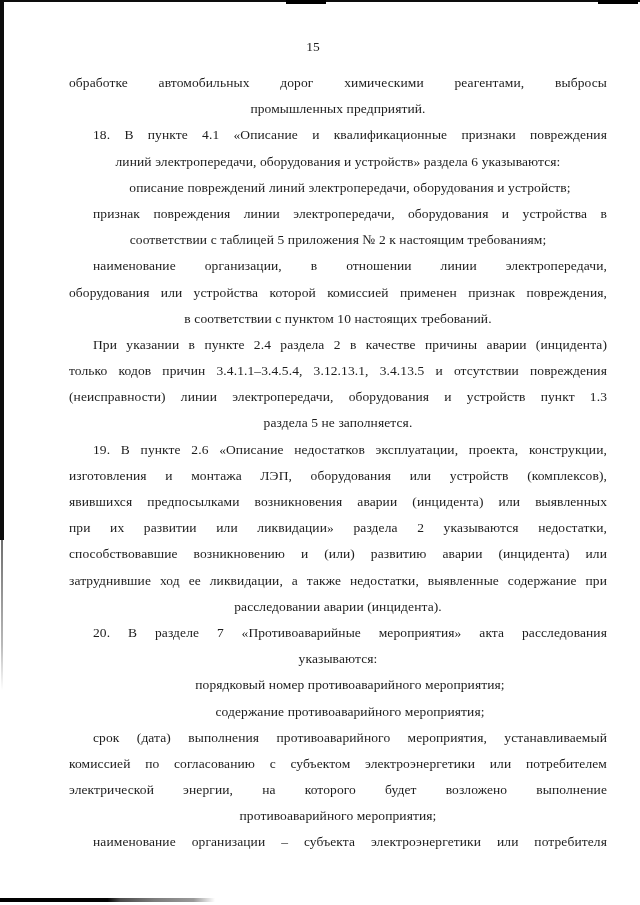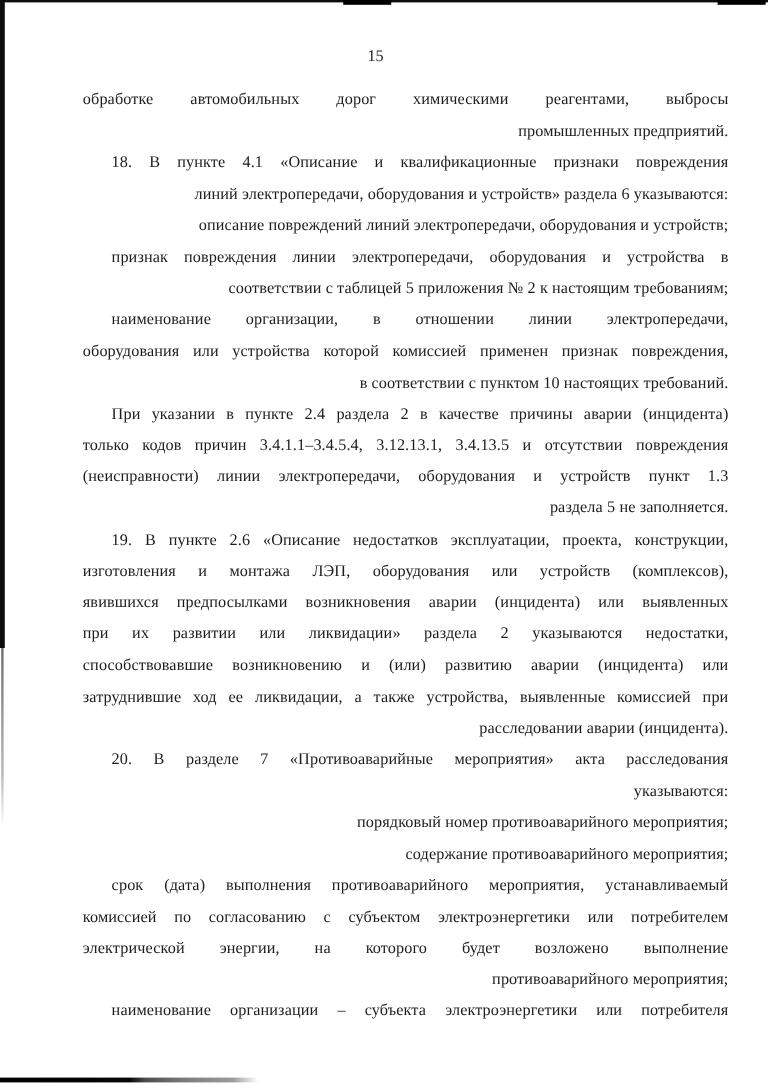--- a/index.html
+++ b/index.html
@@ -47,21 +47,21 @@
   
   .page-number{
     position:absolute;top:38px;left:44px;width:538px;
     text-align:center;font-size:13.5px;line-height:18px;
   }
   .text-block{
     position:absolute;top:70px;left:36px;width:538px;margin-left:33px;
   }
   .line{
     font-size:13.5px;line-height:26.2px;height:26.2px;
-    white-space:normal;text-align:right;
+    white-space:normal;text-align:center;
     letter-spacing:0.1px;
   }
   .line.just{
     text-align:justify;
     text-align-last:justify;
   }
   .line.indent{
     padding-left:24px;
   }
 </style>
@@ -94,21 +94,21 @@
       <div class="line">в соответствии с пунктом 10 настоящих требований.</div>
       <div class="line indent just">При указании в пункте 2.4 раздела 2 в качестве причины аварии (инцидента)</div>
       <div class="line just">только кодов причин 3.4.1.1–3.4.5.4, 3.12.13.1, 3.4.13.5 и отсутствии повреждения</div>
       <div class="line just">(неисправности) линии электропередачи, оборудования и устройств пункт 1.3</div>
       <div class="line">раздела 5 не заполняется.</div>
       <div class="line indent just">19. В пункте 2.6 «Описание недостатков эксплуатации, проекта, конструкции,</div>
       <div class="line just">изготовления и монтажа ЛЭП, оборудования или устройств (комплексов),</div>
       <div class="line just">явившихся предпосылками возникновения аварии (инцидента) или выявленных</div>
       <div class="line just">при их развитии или ликвидации» раздела 2 указываются недостатки,</div>
       <div class="line just">способствовавшие возникновению и (или) развитию аварии (инцидента) или</div>
-      <div class="line just">затруднившие ход ее ликвидации, а также устройства, выявленные комиссией при</div>
+      <div class="line just">затруднившие ход ее ликвидации, а также недостатки, выявленные содержание при</div>
       <div class="line">расследовании аварии (инцидента).</div>
       <div class="line indent just">20. В разделе 7 «Противоаварийные мероприятия» акта расследования</div>
       <div class="line">указываются:</div>
       <div class="line indent">порядковый номер противоаварийного мероприятия;</div>
       <div class="line indent">содержание противоаварийного мероприятия;</div>
       <div class="line indent just">срок (дата) выполнения противоаварийного мероприятия, устанавливаемый</div>
       <div class="line just">комиссией по согласованию с субъектом электроэнергетики или потребителем</div>
       <div class="line just">электрической энергии, на которого будет возложено выполнение</div>
       <div class="line">противоаварийного мероприятия;</div>
       <div class="line indent just">наименование организации – субъекта электроэнергетики или потребителя</div>

